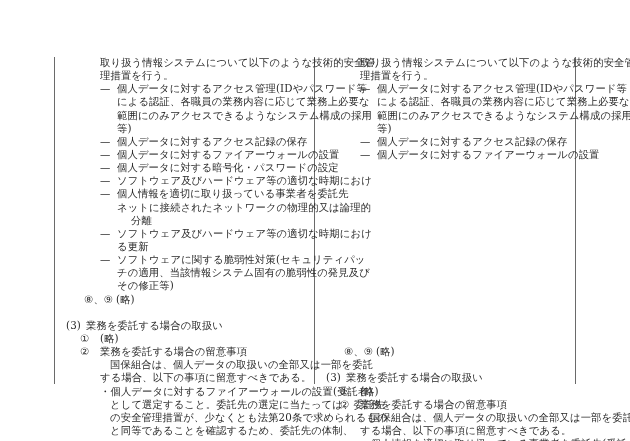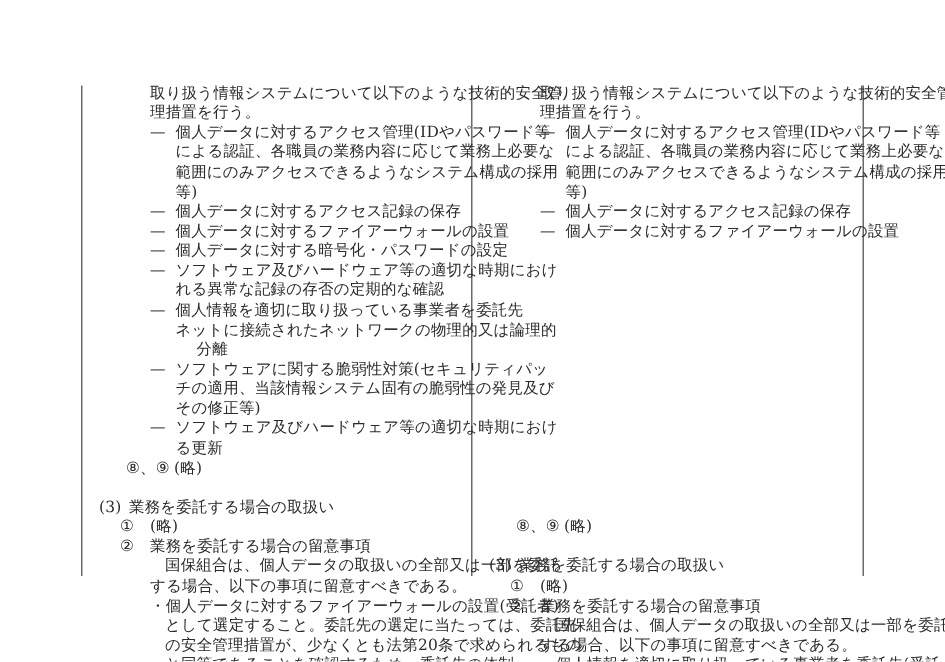--- a/index.html
+++ b/index.html
@@ -34,35 +34,34 @@
     <div class="line"><span class="dash">—</span><span>個人データに対するアクセス記録の保存</span></div>
   </div>
   <div>
     <div class="line"><span class="dash">—</span><span>個人データに対するファイアーウォールの設置</span></div>
   </div>
   <div>
     <div class="line"><span class="u"><span class="dash">—</span><span>個人データに対する暗号化・パスワードの設定</span></span></div>
   </div>
   <div>
     <div class="line"><span class="u"><span class="dash">—</span><span>ソフトウェア及びハードウェア等の適切な時期におけ</span></span></div>
-    <div class="line" style="left:17px;"><span class="u">れる異常な記録の存否の定期的な確認</span></div>
   </div>
   <div>
     <div class="line"><span class="u"><span class="dash">—</span><span>個人情報を適切に取り扱っている事業者を委託先</span></span></div>
     <div class="line" style="left:17px;"><span class="u">ネットに接続されたネットワークの物理的又は論理的</span></div>
     <div class="line" style="left:31px;"><span class="u">分離</span></div>
   </div>
   <div>
+    <div class="line"><span class="u"><span class="dash">—</span><span>ソフトウェア及びハードウェア等の適切な時期におけ</span></span></div>
+    <div class="line" style="left:17px;"><span class="u">る更新</span></div>
+  </div>
+  <div>
     <div class="line"><span class="u"><span class="dash">—</span><span>ソフトウェアに関する脆弱性対策(セキュリティパッ</span></span></div>
     <div class="line" style="left:17px;"><span class="u">チの適用、当該情報システム固有の脆弱性の発見及び</span></div>
     <div class="line" style="left:17px;"><span class="u">その修正等)</span></div>
-  </div>
-  <div>
-    <div class="line"><span class="u"><span class="dash">—</span><span>ソフトウェア及びハードウェア等の適切な時期におけ</span></span></div>
-    <div class="line" style="left:17px;"><span class="u">る更新</span></div>
   </div>
 
   <div class="line" style="left:-16px;"><span class="num" style="width:32px;">⑧、⑨</span><span>(略)</span></div>
   <div class="gap"></div>
 
   <div class="line" style="left:-34px;"><span class="num" style="width:20px;">(3)</span><span>業務を委託する場合の取扱い</span></div>
   <div class="line" style="left:-20px;"><span class="num" style="width:20px;">①</span><span>(略)</span></div>
   <div class="line" style="left:-20px;"><span class="num" style="width:20px;">②</span><span>業務を委託する場合の留意事項</span></div>
   <div class="line" style="left:10px;">国保組合は、個人データの取扱いの全部又は一部を委託</div>
   <div class="line">する場合、以下の事項に留意すべきである。</div>

